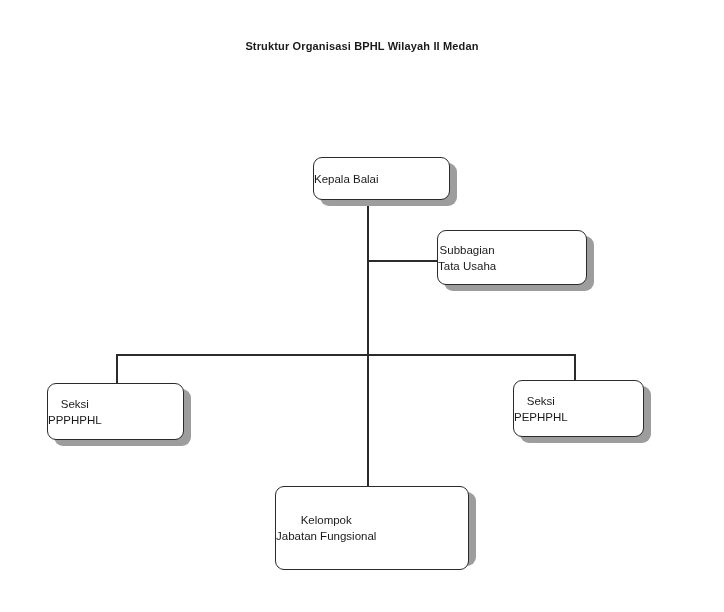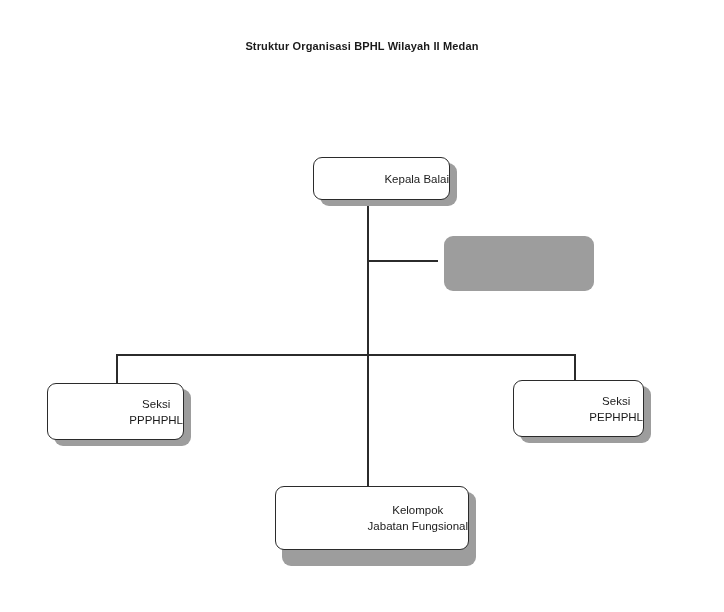--- a/index.html
+++ b/index.html
@@ -43,21 +43,21 @@
 
   
   .node {
     position: absolute;
     box-sizing: border-box;
     background: #ffffff;
     border: 1.6px solid #2b2b2b;
     border-radius: 9px;
     display: flex;
     align-items: center;
-    justify-content: flex-end;
+    justify-content: flex-start;
     text-align: center;
     z-index: 3;
   }
   .node-shadow {
     position: absolute;
     box-sizing: border-box;
     background: #9d9d9d;
     border-radius: 9px;
     z-index: 1;
   }
@@ -84,32 +84,36 @@
   <div class="line v" style="left:116px; top:354px; height:30px;"></div>
 
   <div class="line v" style="left:574px; top:354px; height:27px;"></div>
 
   <div class="node-shadow" style="left:320px; top:163px; width:137px; height:43px;"></div>
   <div class="node" style="left:313px; top:157px; width:137px; height:43px;">
     <span class="node-label">Kepala Balai</span>
   </div>
 
   <div class="node-shadow" style="left:444px; top:236px; width:150px; height:55px;"></div>
+  <div class="node" style="left:437px; top:230px; width:150px; height:55px;">
+    <span class="node-label">Subbagian
+Tata Usaha</span>
+  </div>
 
   <div class="node-shadow" style="left:54px; top:389px; width:137px; height:57px;"></div>
   <div class="node" style="left:47px; top:383px; width:137px; height:57px;">
     <span class="node-label">Seksi
 PPPHPHL</span>
   </div>
 
   <div class="node-shadow" style="left:520px; top:386px; width:131px; height:57px;"></div>
   <div class="node" style="left:513px; top:380px; width:131px; height:57px;">
     <span class="node-label">Seksi
 PEPHPHL</span>
   </div>
 
   <div class="node-shadow" style="left:282px; top:492px; width:194px; height:74px;"></div>
-  <div class="node" style="left:275px; top:486px; width:194px; height:64px;padding-left:36px;">
+  <div class="node" style="left:275px; top:486px; width:194px; height:84px;">
     <span class="node-label">Kelompok
 Jabatan Fungsional</span>
   </div>
 
 </div>
 
 </body></html>

